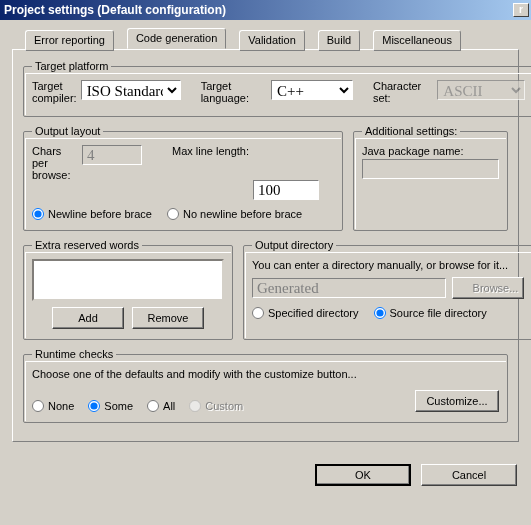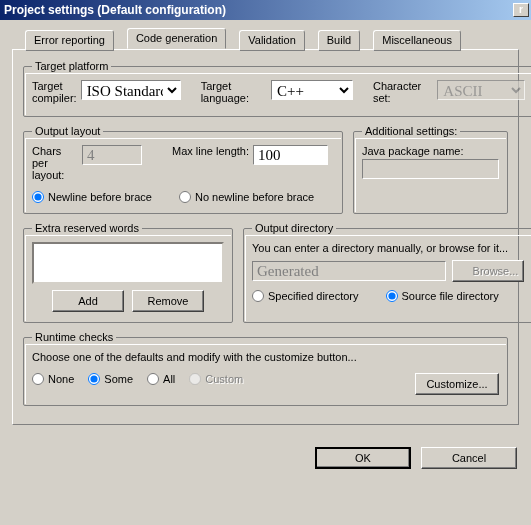--- a/index.html
+++ b/index.html
@@ -20,34 +20,34 @@
 .col { flex: 1; display: flex; gap: 4px; }
 label, .lbl { display: block; margin-bottom: 2px; }
 select, input[type=text] { font-family: Liberation Serif, serif; font-size: 15px; height: 20px; }
 select { border: 1px solid; border-color: #808080 #fff #fff #808080; background: #fff; padding: 1px; }
 select:disabled { background: #d4d0c8; color: #808080; }
 input[type=text] { border: 1px solid; border-color: #808080 #fff #fff #808080; padding: 2px 4px; background: #fff; }
 input[type=text]:disabled { background: #d4d0c8; color: #808080; }
 .layout-row { display: flex; gap: 10px; }
 .output-layout { flex: 0 0 320px; }
 .additional { flex: 1; }
-.radio-line { display: flex; gap: 27px; align-items: center; margin-top: 8px; }
+.radio-line { display: flex; gap: 15px; align-items: center; margin-top: 8px; }
 .radio-line label, .runtime-radios label { display: inline-flex; align-items: center; gap: 4px; margin: 0; }
 .mid-row { display: flex; gap: 10px; }
 .extra-words { flex: 0 0 210px; }
 .output-dir { flex: 1; }
 .listbox { width: 100%; height: 42px; background: #fff; border: 2px inset #d4d0c8; margin-bottom: 6px; }
 .btn { font-family: Tahoma, sans-serif; font-size: 11px; padding: 2px 0; width: 72px; height: 22px; background: #d4d0c8; border: 1px solid; border-color: #fff #404040 #404040 #fff; box-shadow: inset -1px -1px #808080, inset 1px 1px #d4d0c8; cursor: pointer; }
 .btn:disabled { color: #808080; text-shadow: 1px 1px #fff; cursor: default; padding-left: 15px; }
 .btn-row { display: flex; gap: 8px; justify-content: center; }
 .outdir-text { margin-bottom: 6px; }
 .outdir-line { display: flex; gap: 6px; align-items: center; margin-bottom: 8px; }
 .outdir-line input { flex: 1; }
 .runtime-desc { margin-bottom: 10px; }
-.runtime-row { display: flex; align-items: flex-start; justify-content: space-between; }
+.runtime-row { display: flex; align-items: flex-end; justify-content: space-between; }
 .runtime-radios { display: flex; gap: 14px; align-items: center; }
 .footer { display: flex; justify-content: flex-end; gap: 10px; padding: 12px 14px; }
 .footer .btn { width: 96px; }
 .default-btn { border: 2px solid #000; padding: 1px 0; }
 input[type=radio] { margin: 0; width: 12px; height: 12px; }
 input[type=radio]:disabled + span { color: #808080; text-shadow: 1px 1px #fff; }
 </style>
 </head>
 <body>
 
@@ -89,26 +89,26 @@
           </select>
         </div>
       </div>
     </fieldset>
 
     <div class="layout-row">
       <fieldset class="output-layout">
         <legend>Output layout</legend>
         <div class="row3" style="gap:30px;">
           <div class="col" style="flex:0 0 110px;">
-            <label>Chars per layout:</label>
+            <label>Chars per browse:</label>
             <input type="text" disabled="" style="width: 60px;" value="4">
           </div>
           <div class="col">
             <label>Max line length:</label>
-            <input type="text" style="width: 75px;" value="100">
+            <input type="text" style="width: 66px; margin-top: 35px;" value="100">
           </div>
         </div>
         <div class="radio-line">
           <label>
               <input type="radio" name="nl" checked="" style="">
               <span>Newline before brace</span>
             </label>
           <label>
               <input type="radio" name="nl" style="">
               <span>No newline before brace</span>

